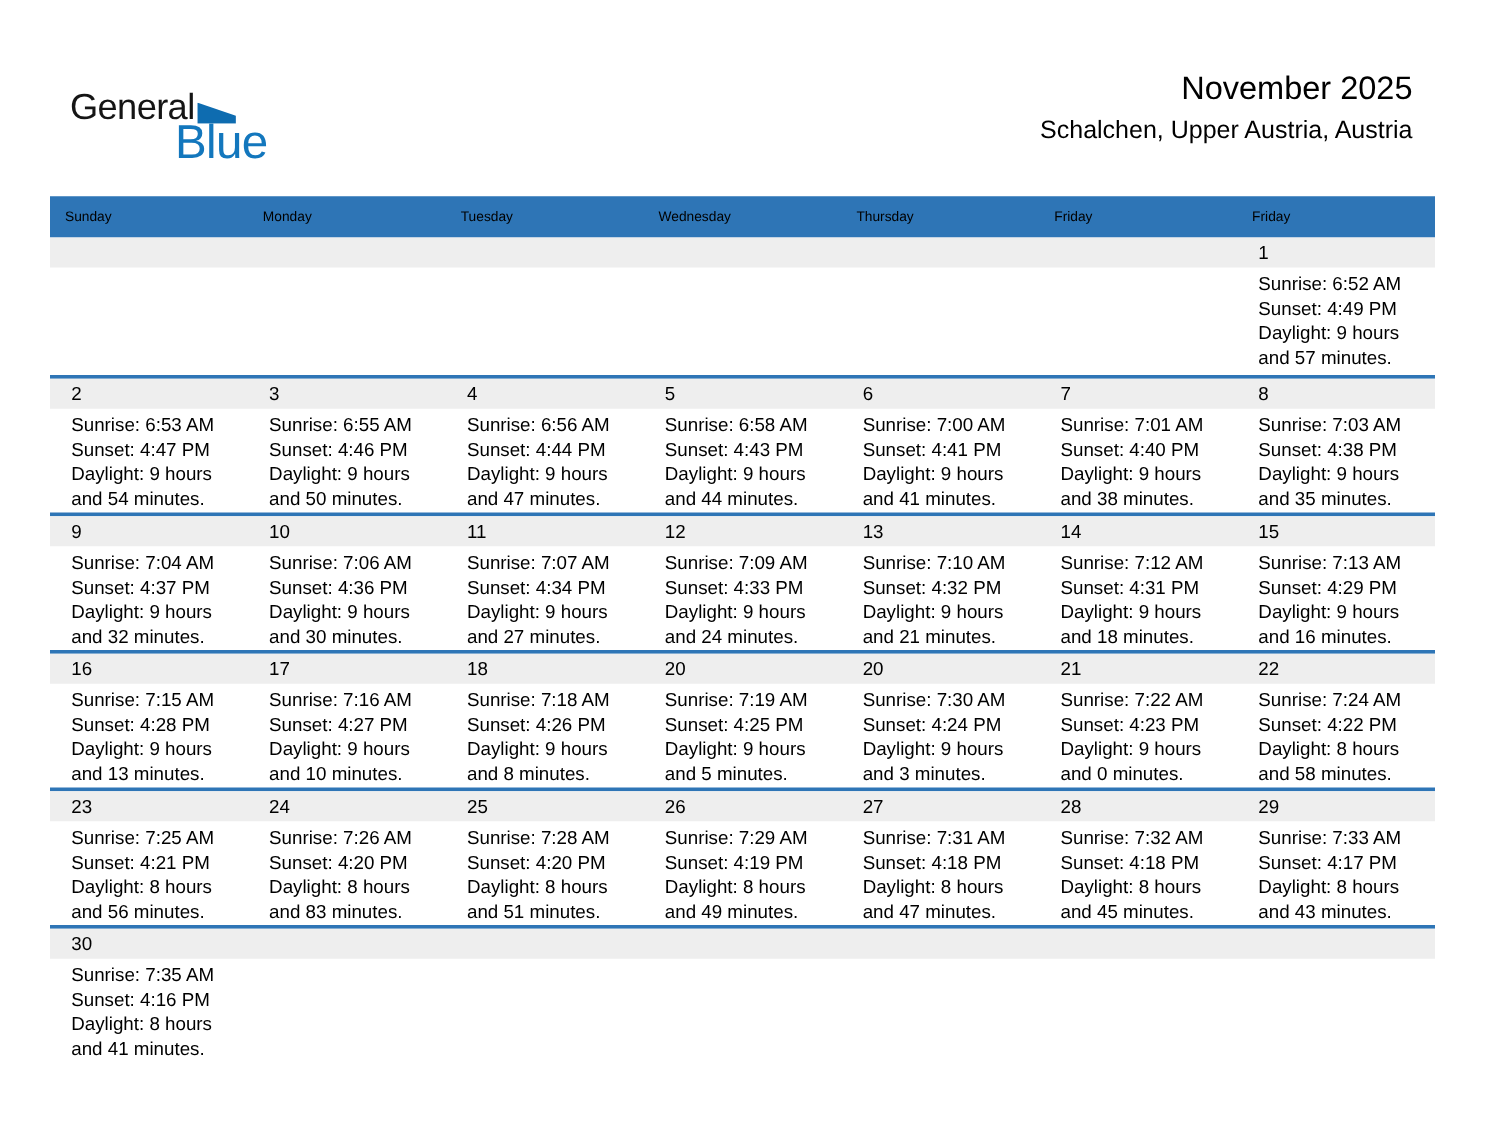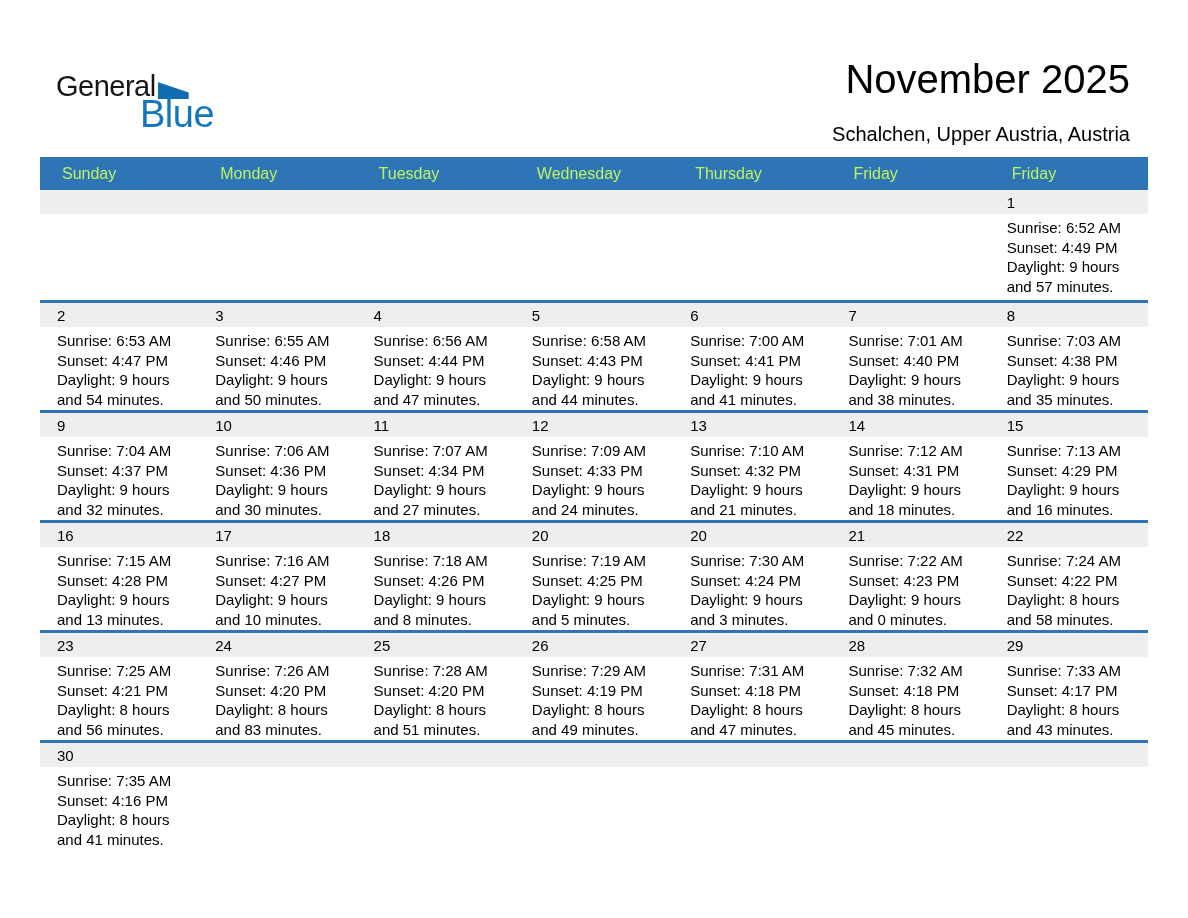--- a/index.html
+++ b/index.html
@@ -24,31 +24,31 @@
     display: inline-block; width: 31px; height: 17px; margin-left: 2px; margin-bottom: 2px;
     background: #0E6CB0;
     clip-path: polygon(0 0, 100% 62%, 100% 100%, 0 100%);
   }
   .logo-blue {
     font-size: 38px; letter-spacing: -0.5px; font-weight: 400;
     margin-left: 84px; margin-top: -6px;
   }
 
   .titles { position: absolute; right: 18px; top: 56px; text-align: right; }
-  .main-title { font-size: 40px; font-weight: 400; line-height: 1.15; }
-  .sub-title { font-size: 20px; font-weight: 400; margin-top: 21px; }
+  .main-title { font-size: 26px; font-weight: 400; line-height: 1.15; }
+  .sub-title { font-size: 20px; font-weight: 400; margin-top: 7px; }
 
   
   .weekday-row {
     position: absolute; top: 157px; left: 40px; width: 1108px; height: 33px;
     display: flex;
   }
   .weekday {
     flex: 1 1 0; display: flex; align-items: center;
-    padding-left: 22px; color: #bef264; font-size: 16px; font-weight: 400;
+    padding-left: 12px; color: #000000; font-size: 11px; font-weight: 400;
   }
 
   
   .weeks { position: absolute; top: 190px; left: 40px; width: 1108px; }
   .week { position: relative; height: 110px; }
   .week.bordered { border-top: 3px solid #2E75B6; }
   .dayband {
     position: absolute; top: 0; left: 0; width: 100%; height: 24px;
     background: #EEEEEE;
   }

